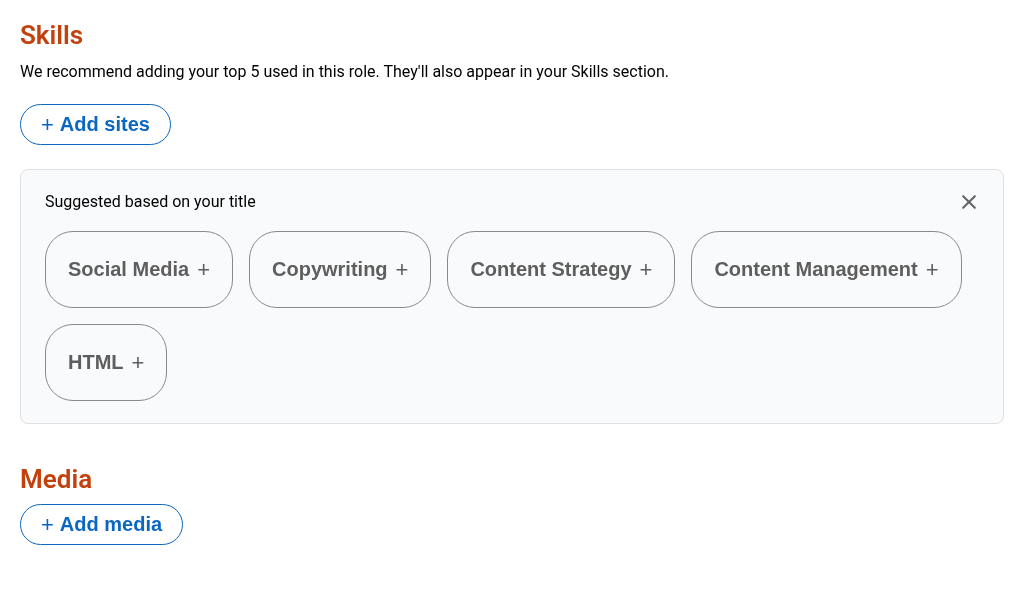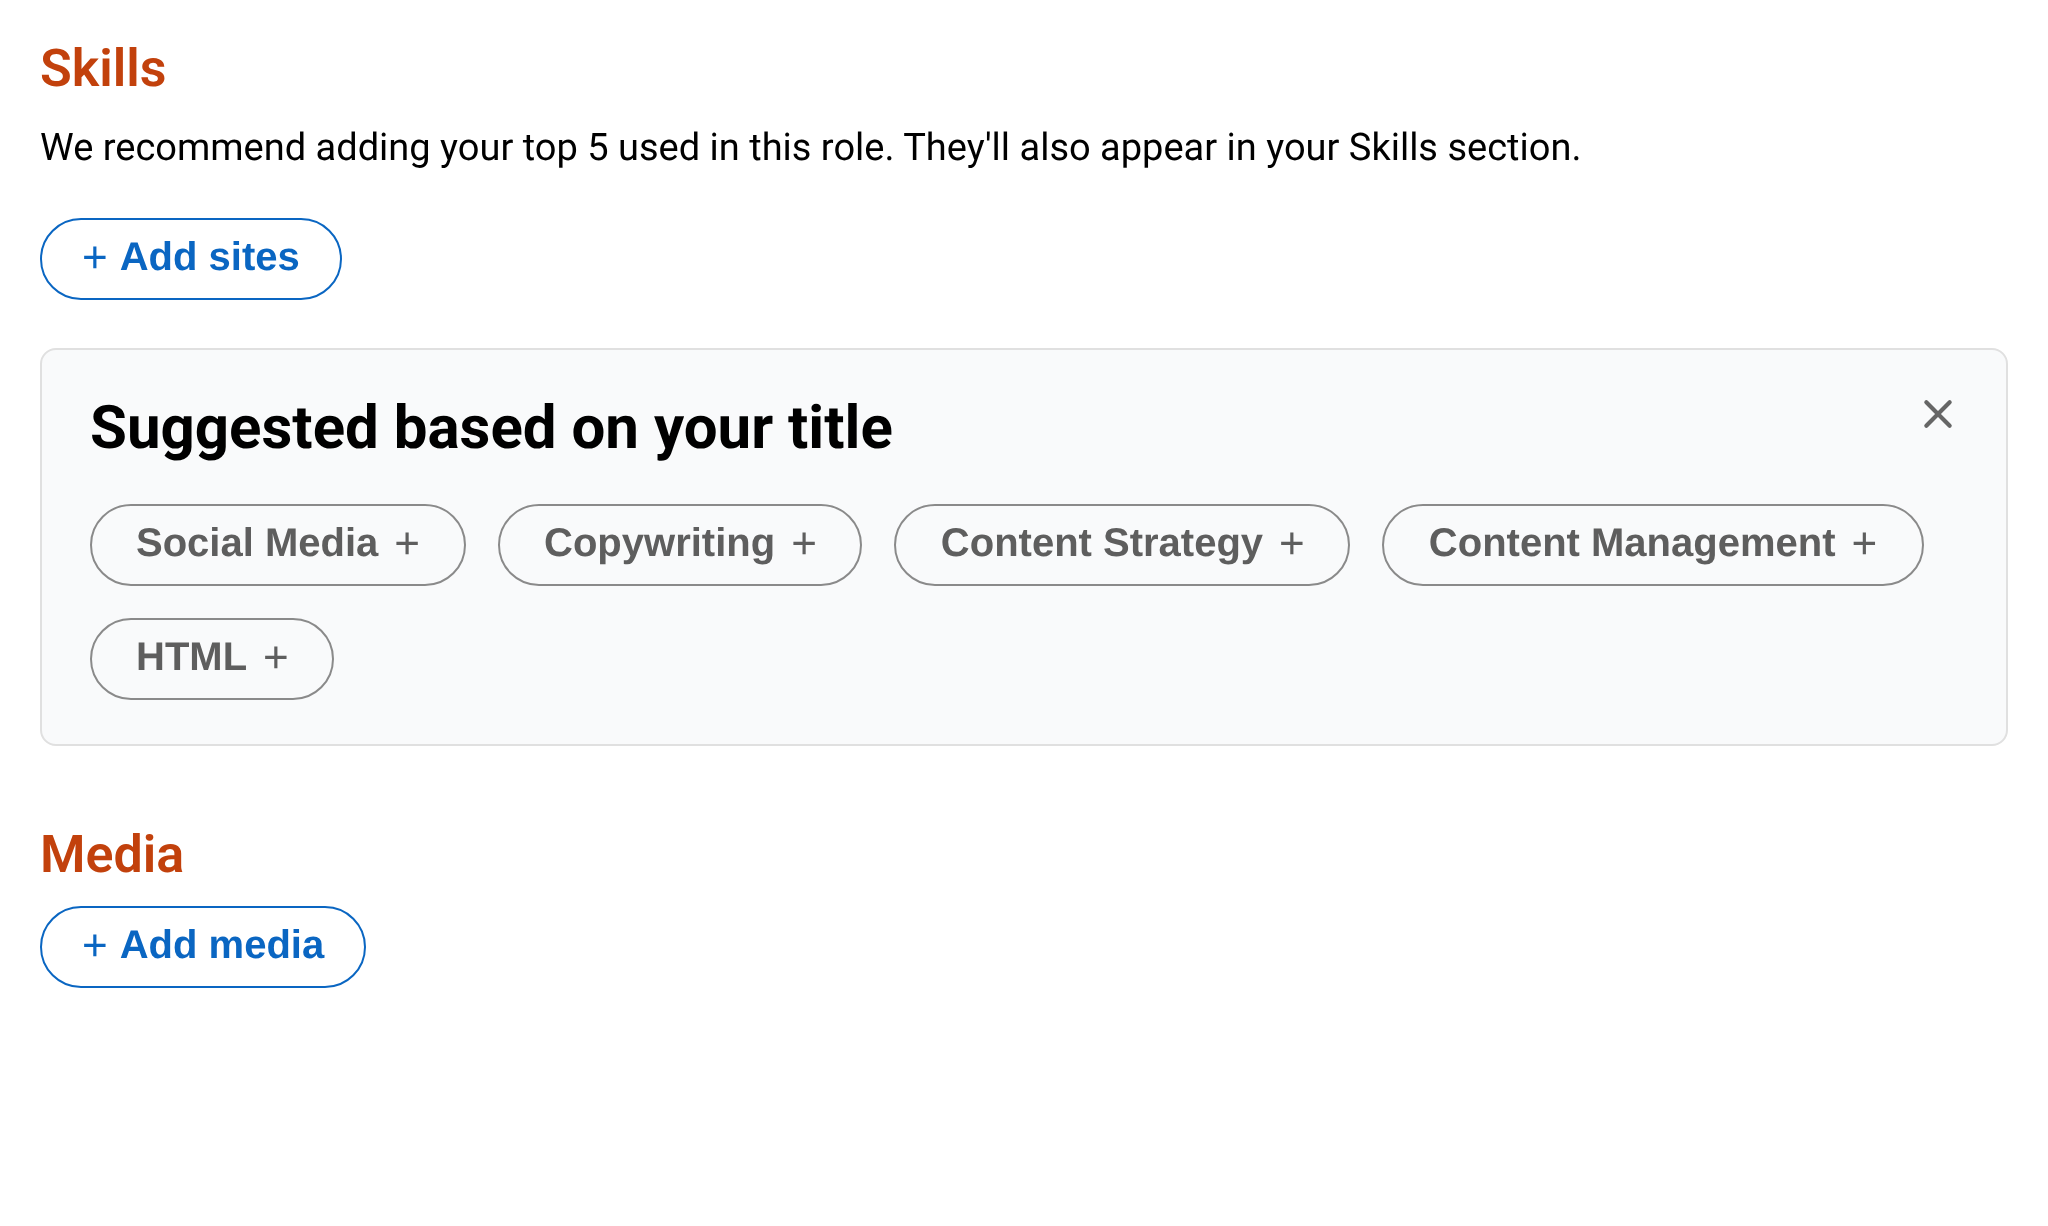--- a/index.html
+++ b/index.html
@@ -17,21 +17,21 @@
     .section {
       margin-bottom: 40px;
     }
     .section-title {
       font-size: 26px;
       font-weight: 600;
       color: #c2410c;
       margin-bottom: 10px;
     }
     .section-subtitle {
-      font-size: 19px;
+      font-size: 16px;
       color: #000000;
       margin-bottom: 20px;
       line-height: 1.5;
     }
     .add-button {
       display: inline-flex;
       align-items: center;
       gap: 6px;
       padding: 8px 20px;
       border: 1.5px solid #0a66c2;
@@ -49,22 +49,22 @@
     }
     .suggestion-panel {
       background: #f9fafb;
       border: 1px solid #e0e0e0;
       border-radius: 8px;
       padding: 22px 24px;
       margin-top: 24px;
       position: relative;
     }
     .suggestion-title {
-      font-size: 30px;
-      font-weight: 700;
+      font-size: 16px;
+      font-weight: 400;
       color: #000000;
       margin-bottom: 20px;
     }
     .close-button {
       position: absolute;
       top: 18px;
       right: 20px;
       background: none;
       border: none;
       cursor: pointer;
@@ -77,21 +77,21 @@
     }
     .chips-container {
       display: flex;
       flex-wrap: wrap;
       gap: 16px;
     }
     .skill-chip {
       display: inline-flex;
       align-items: center;
       gap: 8px;
-      padding: 8px 22px;
+      padding: 26px 22px;
       border: 1.5px solid #8a8a8a;
       border-radius: 28px;
       background: transparent;
       color: #5e5e5e;
       font-size: 20px;
       font-weight: 600;
       cursor: pointer;
     }
     .skill-chip .plus {
       font-size: 22px;

